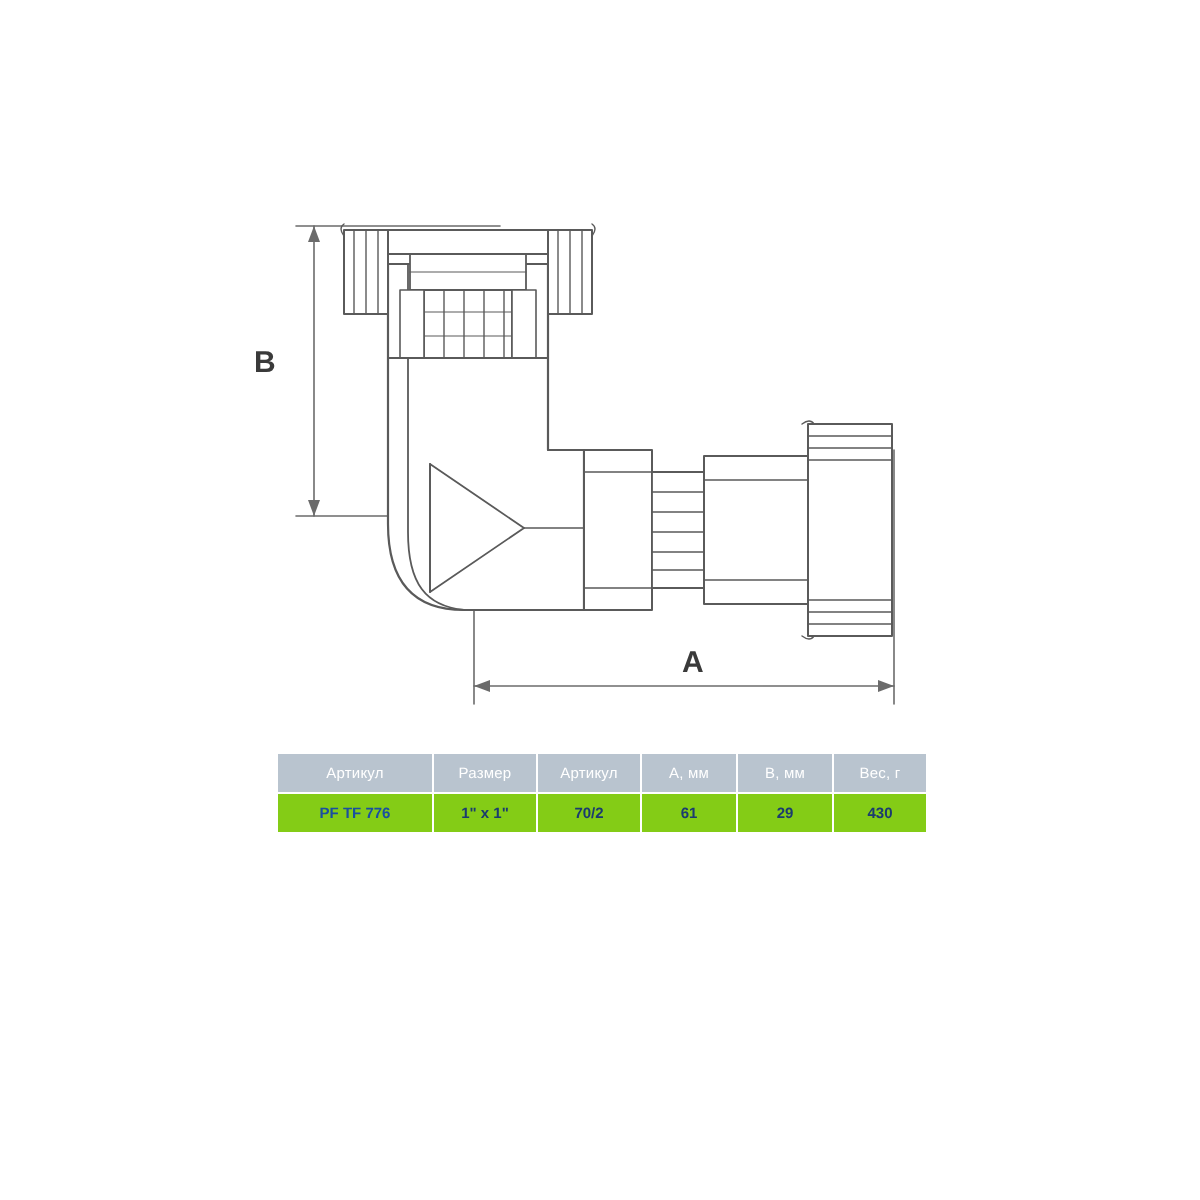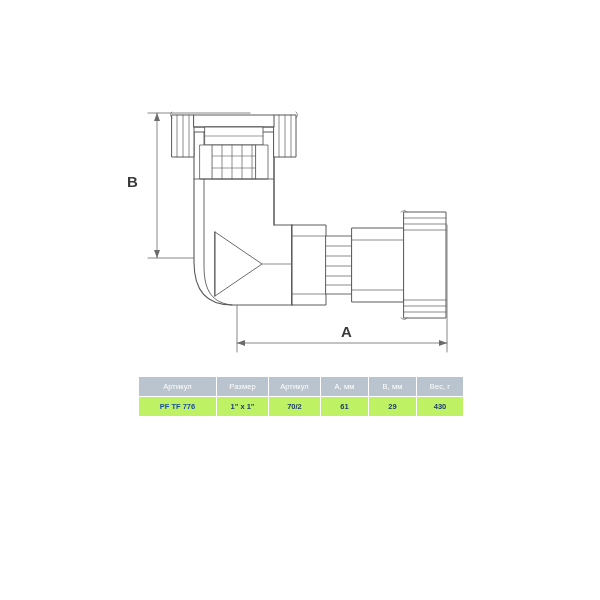--- a/index.html
+++ b/index.html
@@ -41,21 +41,21 @@
     background: #b9c4cf;
     color: #ffffff;
     font-size: 7.5px;
     font-weight: normal;
     text-align: center;
     padding: 5px 1px 5px 1px;
     border: 1px solid #ffffff;
     letter-spacing: 0.1px;
   }
   table.spec td {
-    background: #bef264;
+    background: #84cc16;
     color: #1b3b6f;
     font-size: 7.5px;
     font-weight: bold;
     text-align: center;
     padding: 5px 1px 5px 1px;
     border: 1px solid #ffffff;
   }
   table.spec td.art {
     color: #1a4fa0;
   }

